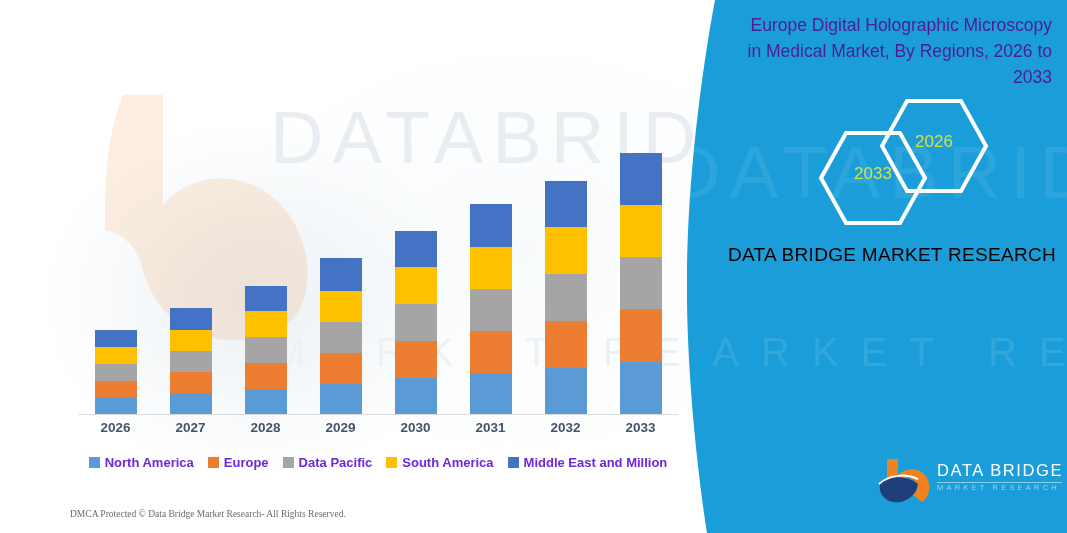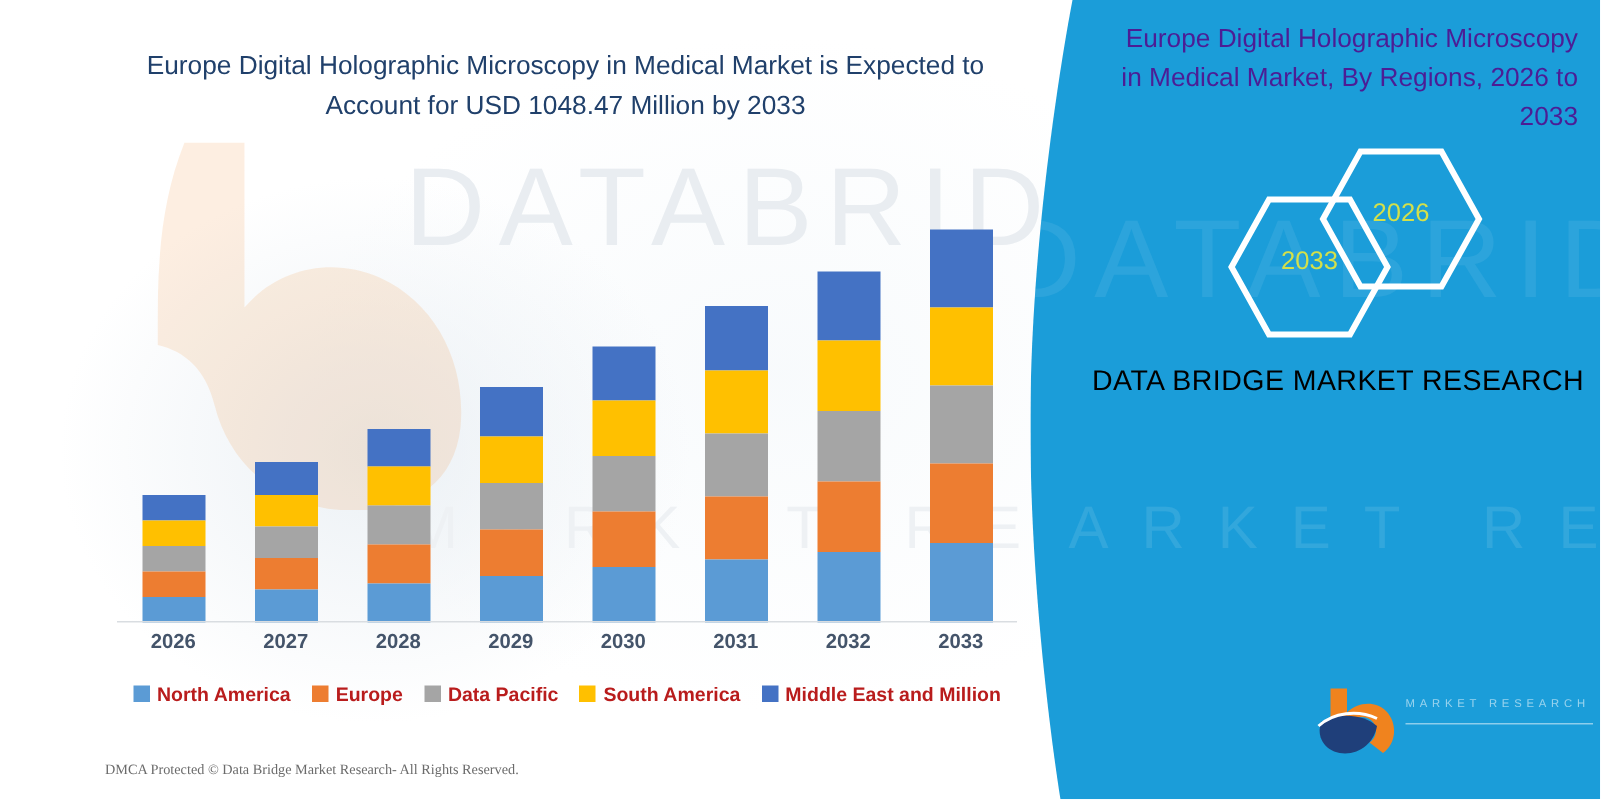--- a/index.html
+++ b/index.html
@@ -110,21 +110,21 @@
   .xlabels{position:absolute;left:78px;top:420px;width:600px;display:flex;}
   .xlabel{flex:1 1 0;text-align:center;color:#44546a;font-size:13.5px;font-weight:bold;}
 
   
   .legend{
     position:absolute;left:78px;top:455px;width:600px;
     display:flex;justify-content:center;align-items:center;gap:14px;
   }
   .legend-item{display:flex;align-items:center;gap:5px;}
   .legend-swatch{width:11px;height:11px;display:block;}
-  .legend-text{color:#b91c1c;font-size:13px;font-weight:bold;white-space:nowrap;}
+  .legend-text{color:#6d28d9;font-size:13px;font-weight:bold;white-space:nowrap;}
 
   
   .footer-left{
     position:absolute;left:70px;top:509px;
     color:#6b6b6b;font-family:"Liberation Serif", serif;font-size:9.5px;white-space:nowrap;
   }
   .footer-right{
     position:absolute;left:400px;top:509px;
     color:#6b6b6b;font-family:"Liberation Serif", serif;font-size:9.5px;white-space:nowrap;
   }
@@ -138,21 +138,20 @@
 
   <div class="wm-b">
     <svg width="210" height="245" viewBox="0 0 210 245">
       <path d="M18 0 h40 v110 c22,-26 58,-34 90,-20 38,17 58,58 54,100 -5,44 -42,58 -80,55 -42,-3 -74,-30 -84,-70 -6,-24 -20,-36 -38,-40 0,-45 0,-90 18,-135 z" fill="#f0831e"></path>
     </svg>
   </div>
 
   <div class="wm-text">DATABRIDGE</div>
   <div class="wm-text2">MARKET RESEARCH</div>
 
-  <div class="headline">Europe Digital Holographic Microscopy in Medical Market is Expected to Account for USD 1048.47 Million by 2033</div>
 
   <div class="chart">
     <div class="plot" id="plot">
         <div class="col">
           <div class="bar">
             <div class="seg" style="background: rgb(91, 155, 213); height: 17px;"></div>
             <div class="seg" style="background: rgb(237, 125, 49); height: 17px;"></div>
             <div class="seg" style="background: rgb(165, 165, 165); height: 17px;"></div>
             <div class="seg" style="background: rgb(255, 192, 0); height: 17px;"></div>
             <div class="seg" style="background: rgb(68, 114, 196); height: 17px;"></div>
@@ -287,20 +286,21 @@
 
       <div class="logo">
         <div class="logo-mark">
           <svg width="56" height="48" viewBox="0 0 56 48">
             <path d="M10 2 h11 v16 c7,-7 19,-8 26,-1 8,8 7,22 -2,28 l-9,-7 c5,-3 6,-11 1,-15 -5,-4 -13,-2 -15,4 l-1,5 h-11 z" fill="#f0831e"></path>
             <path d="M4 24 c12,-6 28,-5 37,3 -2,12 -13,20 -25,18 C6,43 0,34 4,24 z" fill="#1f3f7a"></path>
             <path d="M2 27 c10,-9 26,-11 39,-5" fill="none" stroke="#ffffff" stroke-width="2"></path>
           </svg>
         </div>
         <div class="logo-text">
+          <div class="logo-main">DATA BRIDGE</div>
           <div class="logo-sub">MARKET RESEARCH</div>
         </div>
         <div class="logo-rule"></div>
       </div>
     </div>
   </div>
 
 </div>
 
 </body></html>

